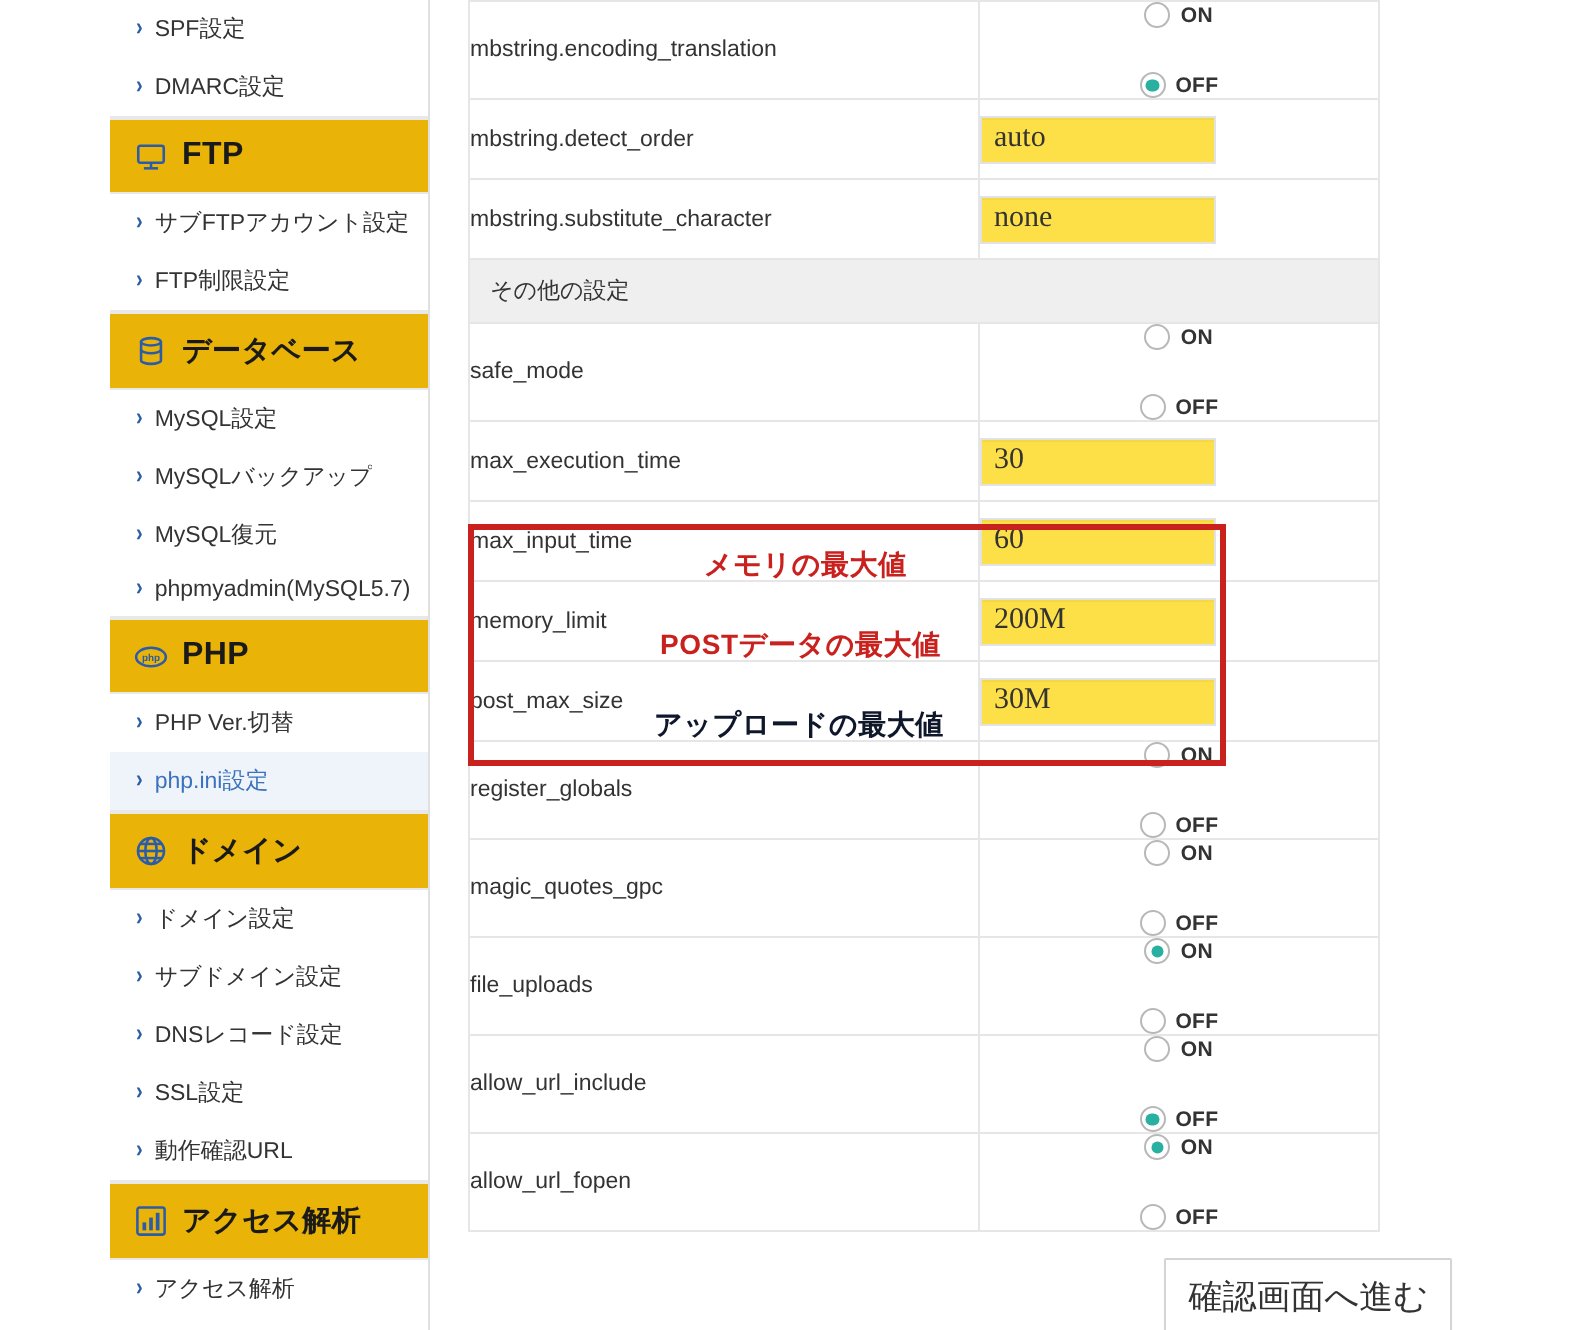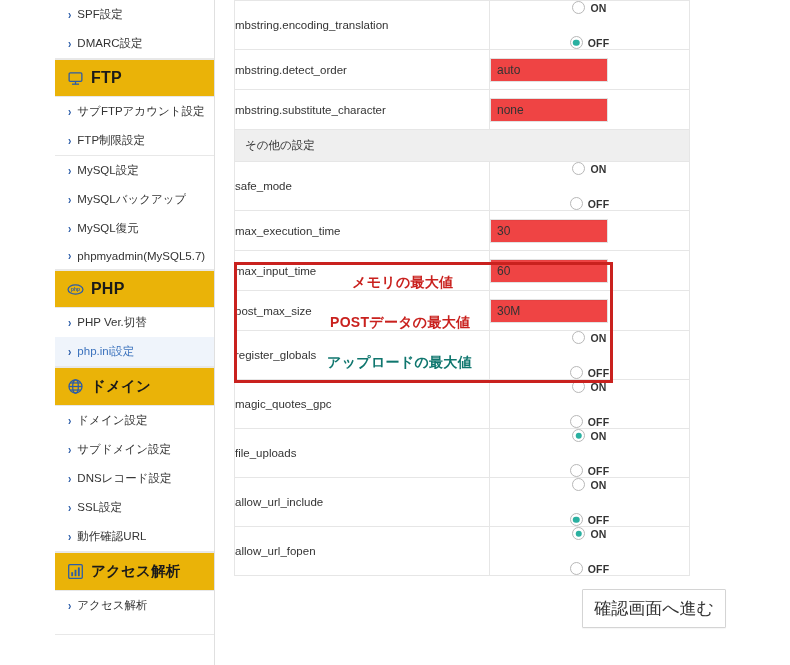--- a/index.html
+++ b/index.html
@@ -78,23 +78,23 @@
   tr.sectionrow td{
     background:#efefef;height:31px;
     padding:0 0 0 10px;
     font-size:11.5px;color:#333;
     border:1px solid #e6e6e6;
   }
   
   .txt{
     width:118px;height:24px;
     border:1px solid #e2e2e2;
-    background:#ef4444;
-    font-size:12px;color:#333;
-    font-family:Liberation Sans, sans-serif;
+    background:#fde047;
+    font-size:15px;color:#333;
+    font-family:Liberation Serif, serif;
     padding:0 6px;box-sizing:border-box;
     outline:none;
     box-shadow:0 1px 0 rgba(0,0,0,0.03) inset;
   }
   
   .radios{display:flex;align-items:center;gap:22px;flex-direction:column;}
   .radio{display:flex;align-items:center;gap:5px;cursor:pointer;}
   .rdot{
     width:13px;height:13px;border-radius:50%;
     border:1.6px solid #b8b8b8;background:#fff;
@@ -168,20 +168,30 @@
         <div class="sb-item">
           <span class="chev">›</span>
           <span class="lbl">サブFTPアカウント設定</span>
         </div>
         <div class="sb-item">
           <span class="chev">›</span>
           <span class="lbl">FTP制限設定</span>
         </div>
       </div>
       <div class="sb-group">
+        <div class="sb-head">
+          <span>
+            <svg class="sb-ico" width="17" height="17" viewBox="0 0 24 24" fill="none" stroke="#2b5ca8" stroke-width="1.8">
+              <ellipse cx="12" cy="5.5" rx="7" ry="2.6"></ellipse>
+              <path d="M5 5.5v13c0 1.4 3.1 2.6 7 2.6s7-1.2 7-2.6v-13"></path>
+              <path d="M5 11c0 1.4 3.1 2.6 7 2.6s7-1.2 7-2.6"></path>
+            </svg>
+          </span>
+          <span class="sb-head-label">データベース</span>
+        </div>
         <div class="sb-item">
           <span class="chev">›</span>
           <span class="lbl">MySQL設定</span>
         </div>
         <div class="sb-item">
           <span class="chev">›</span>
           <span class="lbl">MySQLバックアップ</span>
         </div>
         <div class="sb-item">
           <span class="chev">›</span>
@@ -311,20 +321,24 @@
           </tr>
           <tr>
             <td class="rowname"><span class="nm">max_execution_time</span></td>
             <td class="rowval"><input class="txt" type="text" value="30" style=""></td>
           </tr>
           <tr>
             <td class="rowname"><span class="nm">max_input_time</span></td>
             <td class="rowval"><input class="txt" type="text" value="60" style=""></td>
           </tr>
           <tr>
+            <td class="rowname"><span class="nm">memory_limit</span></td>
+            <td class="rowval"><input class="txt" type="text" value="200M" style=""></td>
+          </tr>
+          <tr>
             <td class="rowname"><span class="nm">post_max_size</span></td>
             <td class="rowval"><input class="txt" type="text" value="30M" style=""></td>
           </tr>
           <tr>
             <td class="rowname"><span class="nm">register_globals</span></td>
             <td class="rowval">
               <div class="radios">
                 <span class="radio">
                   <span class="rdot"></span>
                   <span class="rlabel">ON</span>
@@ -400,15 +414,15 @@
     </table>
     <div class="submitbar">
       <button class="submitbtn">確認画面へ進む</button>
     </div>
   </div>
 
   <div class="annobox" id="anno-box" style="left: 234px; top: 262px; width: 379px; height: 121px; border-color: rgb(201, 33, 30);"></div>
 
   <div class="anno-txt" style="left: 352px; top: 274px; color: rgb(201, 33, 30);">メモリの最大値</div>
   <div class="anno-txt" style="left: 330px; top: 314px; color: rgb(201, 33, 30);">POSTデータの最大値</div>
-  <div class="anno-txt" style="left: 327px; top: 354px; color: #0f766e;">アップロードの最大値</div>
+  <div class="anno-txt" style="left: 327px; top: 354px; color: #0f172a;">アップロードの最大値</div>
 
 </div>
 
 </body></html>

